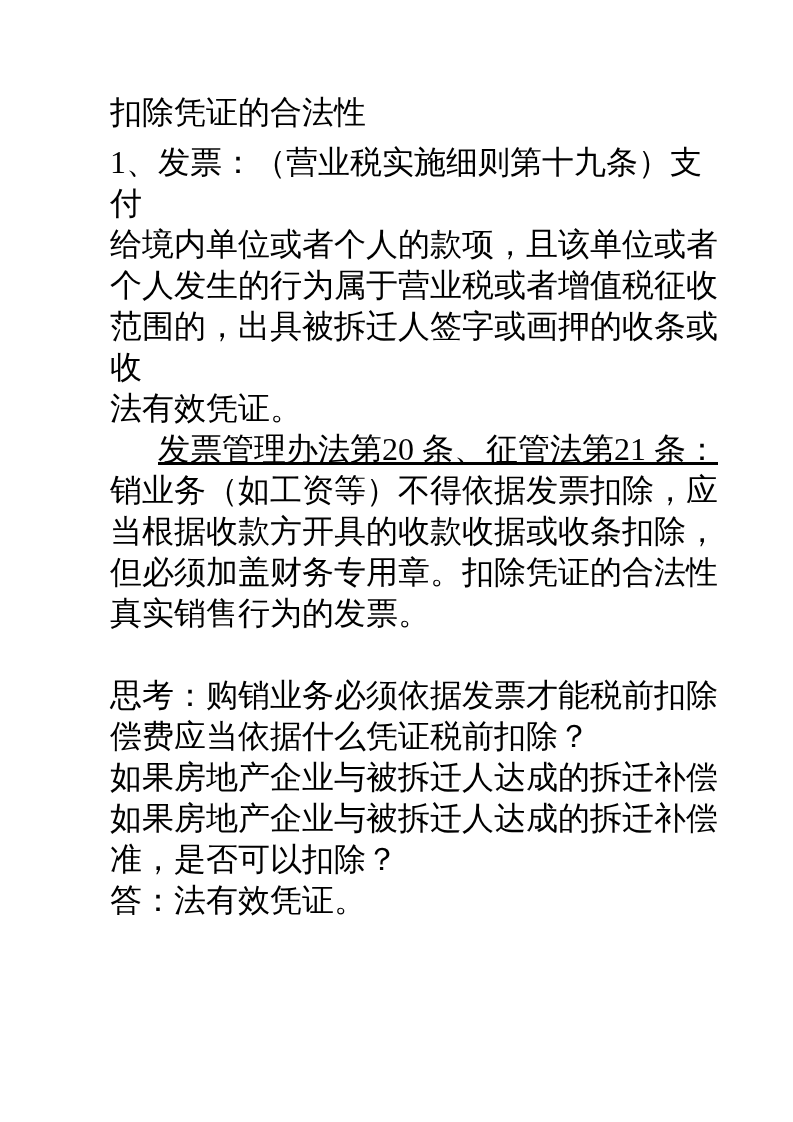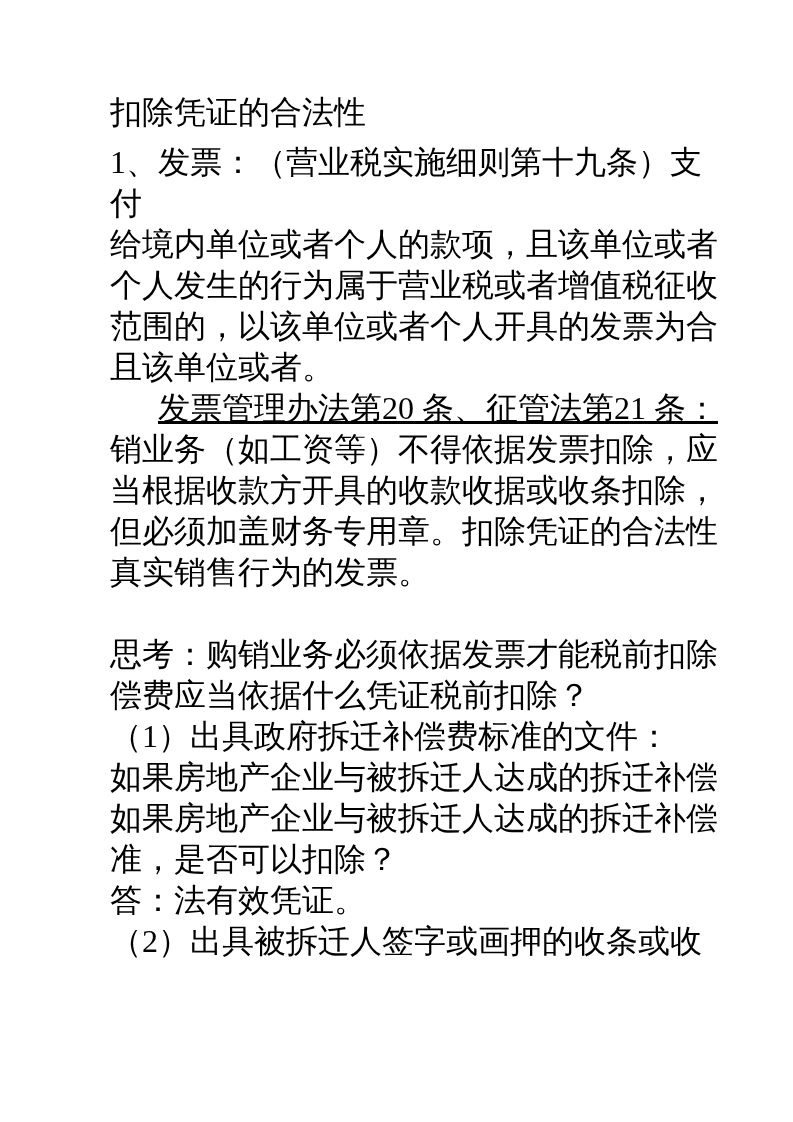--- a/index.html
+++ b/index.html
@@ -39,29 +39,27 @@
   }
 </style>
 </head>
 <body>
 
 <div class="page">
   <div class="line title-line">扣除凭证的合法性</div>
   <div class="line">1、发票：（营业税实施细则第十九条）支付</div>
   <div class="line">给境内单位或者个人的款项，且该单位或者</div>
   <div class="line">个人发生的行为属于营业税或者增值税征收</div>
-  <div class="line">范围的，以该单位或者个人开具的发票为合</div>
-  <div class="line">且该单位或者。</div>
+  <div class="line">范围的，出具被拆迁人签字或画押的收条或收</div>
+  <div class="line">法有效凭证。</div>
   <div class="line indent-line">发票管理办法第20 条、征管法第21 条：</div>
   <div class="line">销业务（如工资等）不得依据发票扣除，应</div>
   <div class="line">当根据收款方开具的收款收据或收条扣除，</div>
   <div class="line">但必须加盖财务专用章。扣除凭证的合法性</div>
   <div class="line">真实销售行为的发票。</div>
   <div class="line"></div>
   <div class="line">思考：购销业务必须依据发票才能税前扣除</div>
   <div class="line">偿费应当依据什么凭证税前扣除？</div>
-  <div class="line">（1）出具政府拆迁补偿费标准的文件：</div>
   <div class="line">如果房地产企业与被拆迁人达成的拆迁补偿</div>
   <div class="line">如果房地产企业与被拆迁人达成的拆迁补偿</div>
   <div class="line">准，是否可以扣除？</div>
   <div class="line">答：法有效凭证。</div>
-  <div class="line">（2）出具被拆迁人签字或画押的收条或收</div>
 </div>
 
 </body></html>

